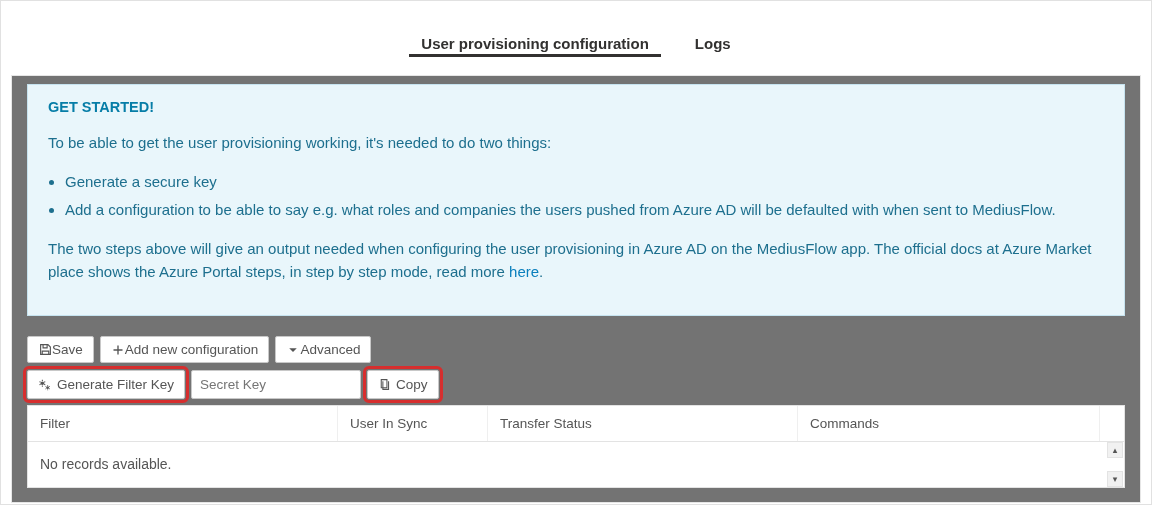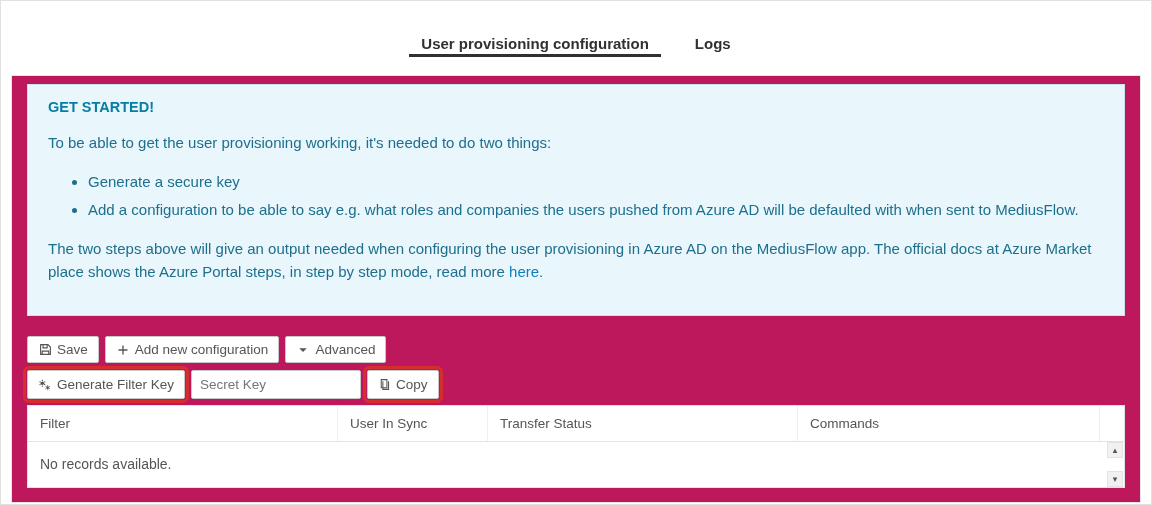--- a/index.html
+++ b/index.html
@@ -42,21 +42,21 @@
   }
   .tab.inactive {
     font-weight: 700;
     color: #323130;
   }
   
   .panel-wrap {
     margin: 18px 10px 10px 10px;
     border: 1px solid #e6e6e6;
     padding: 8px 15px 14px 15px;
-    background: #be185d;
+    background: #737373;
   }
   
   .callout {
     background: #e9f6fb;
     border: 1px solid #c6e3ef;
     padding: 14px 20px 16px 20px;
     color: #1d6f8e;
     margin-bottom: 20px;
   }
   .callout-title {
@@ -65,39 +65,38 @@
     font-size: 14.5px;
     margin-bottom: 10px;
   }
   .callout p {
     color: #1d6f8e;
     margin: 16px 0;
     line-height: 1.55;
     font-size: 15px;
   }
   .callout ul {
-    margin: 6px 0 6px 40px;
+    margin: 6px 0 6px 17px;
   }
   .callout li {
     color: #1d6f8e;
     margin: 4px 0;
     font-size: 15px;
     line-height: 1.55;
   }
   .callout a { color: #0a7fbd; text-decoration: none; }
   
   .toolbar {
     display: flex;
     gap: 6px;
     margin-bottom: 7px;
   }
   .btn {
     display: inline-flex;
     align-items: center;
-    gap: 5px;
     background: #fff;
     border: 1px solid #c8c8c8;
     padding: 5px 10px;
     font-size: 13.5px;
     color: #555;
     cursor: pointer;
     border-radius: 2px;
   }
   .btn .ic { width: 14px; height: 14px; display: inline-flex; align-items: center; justify-content: center; }
   .key-row {

